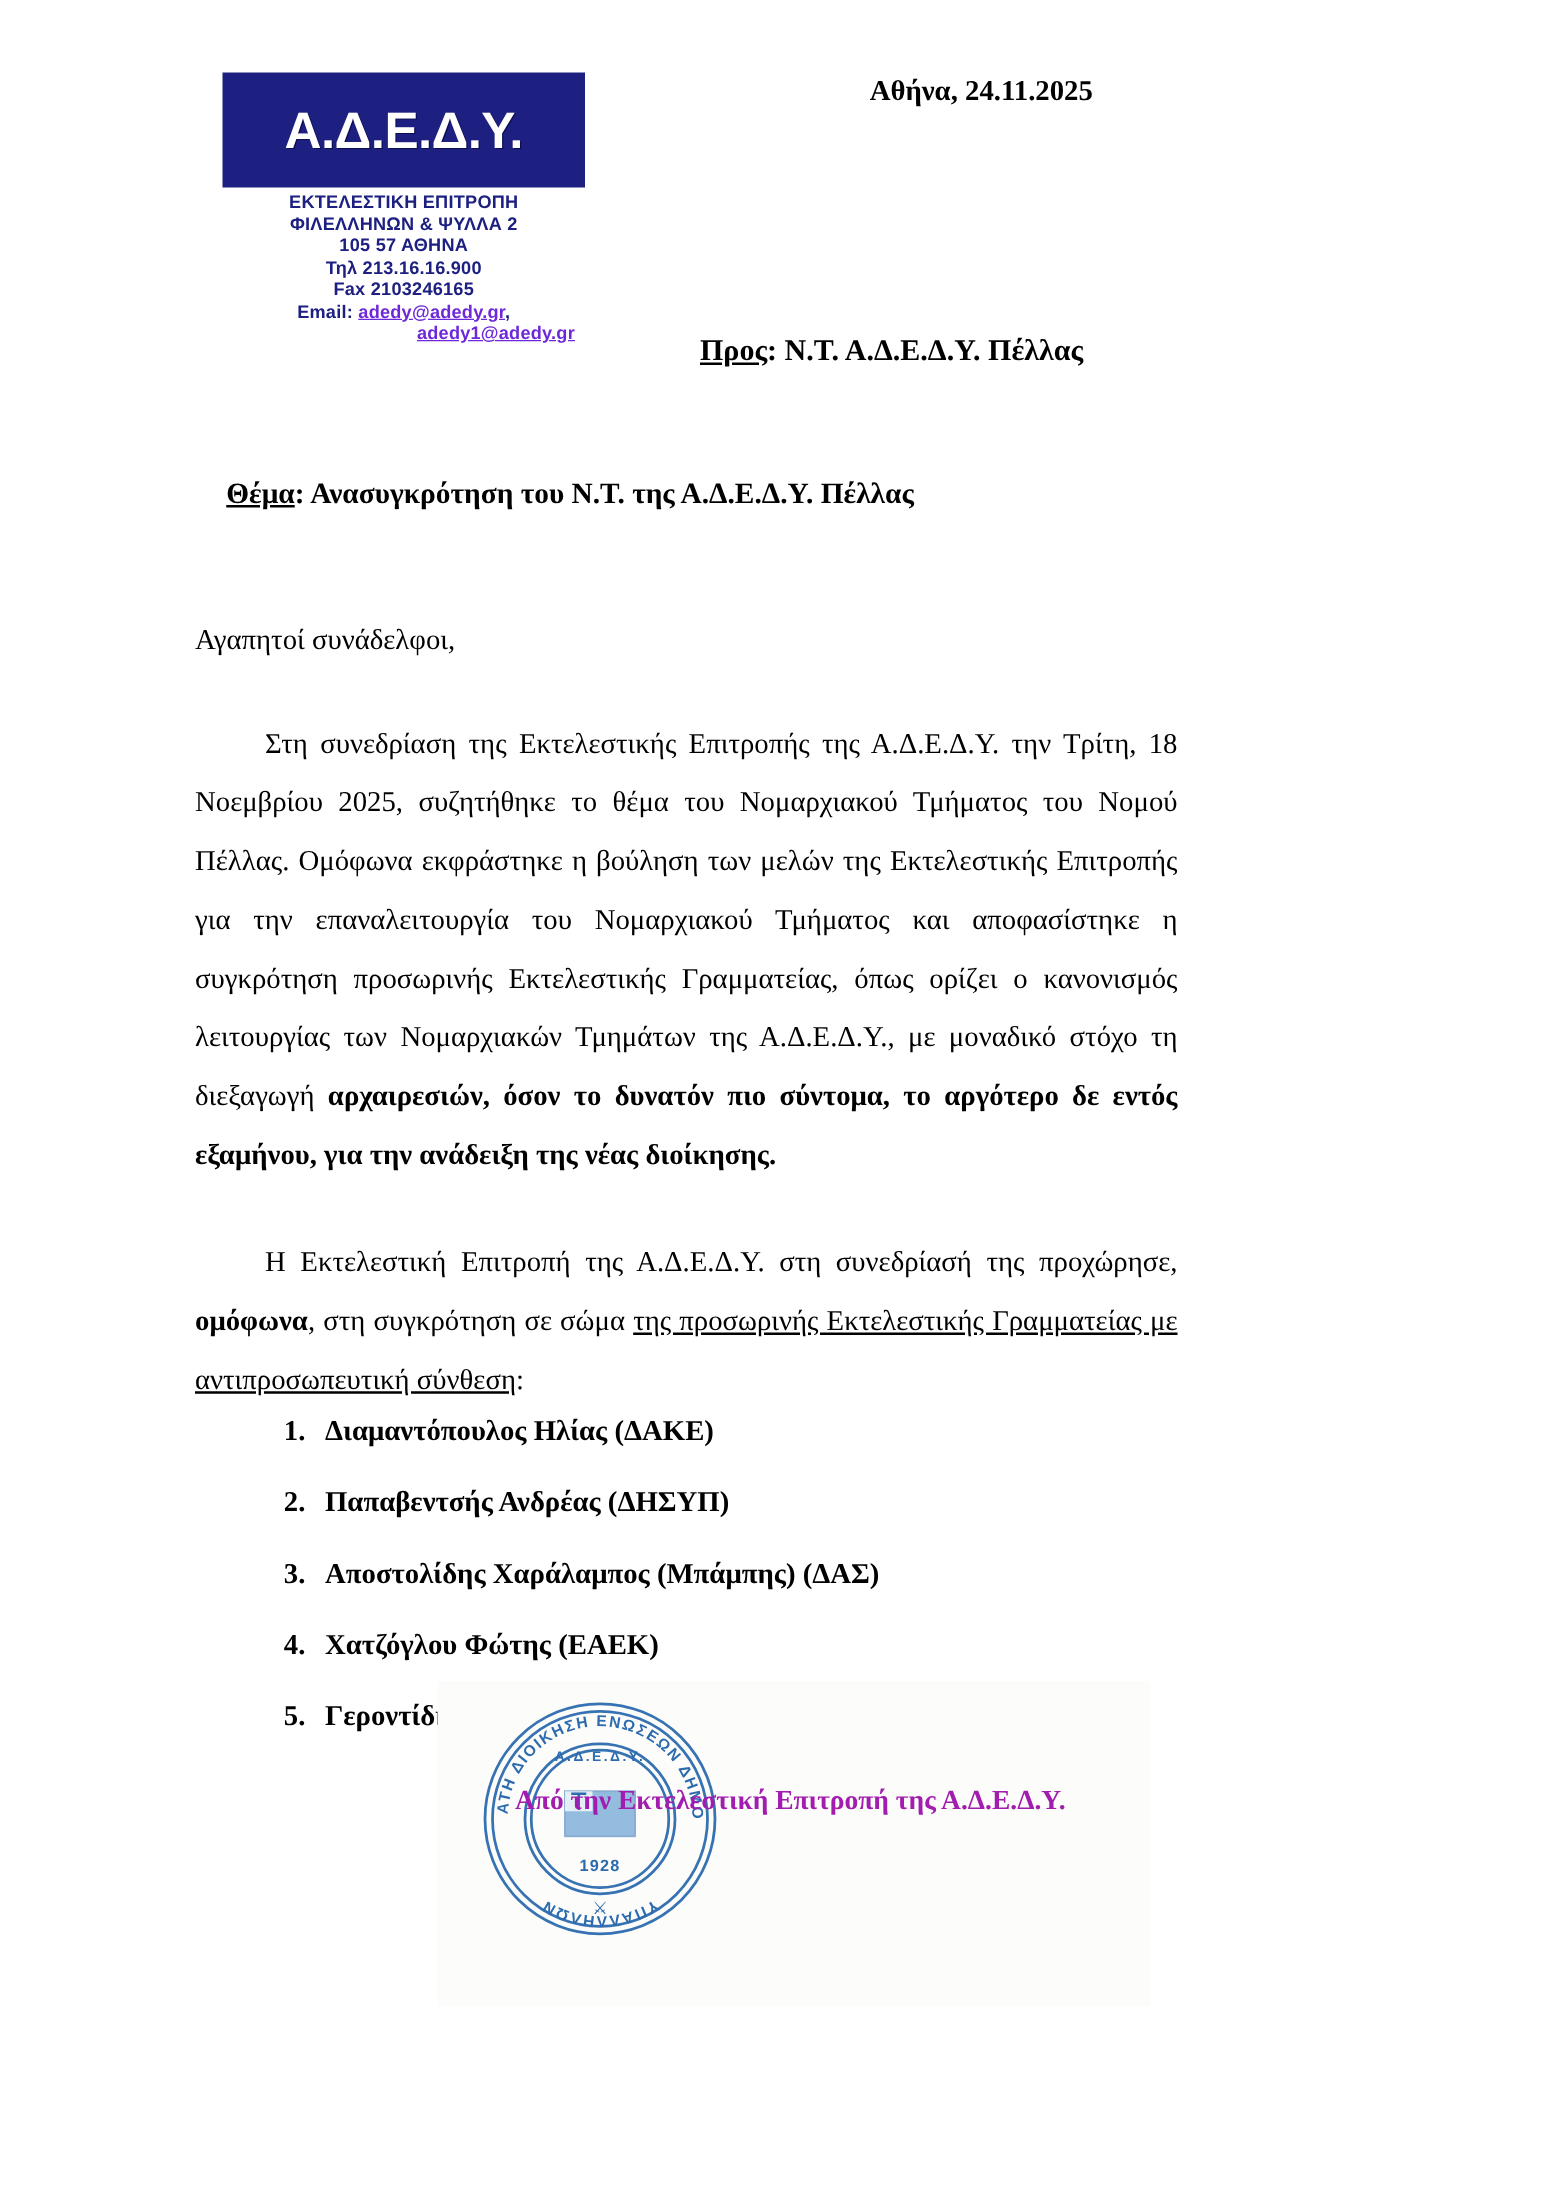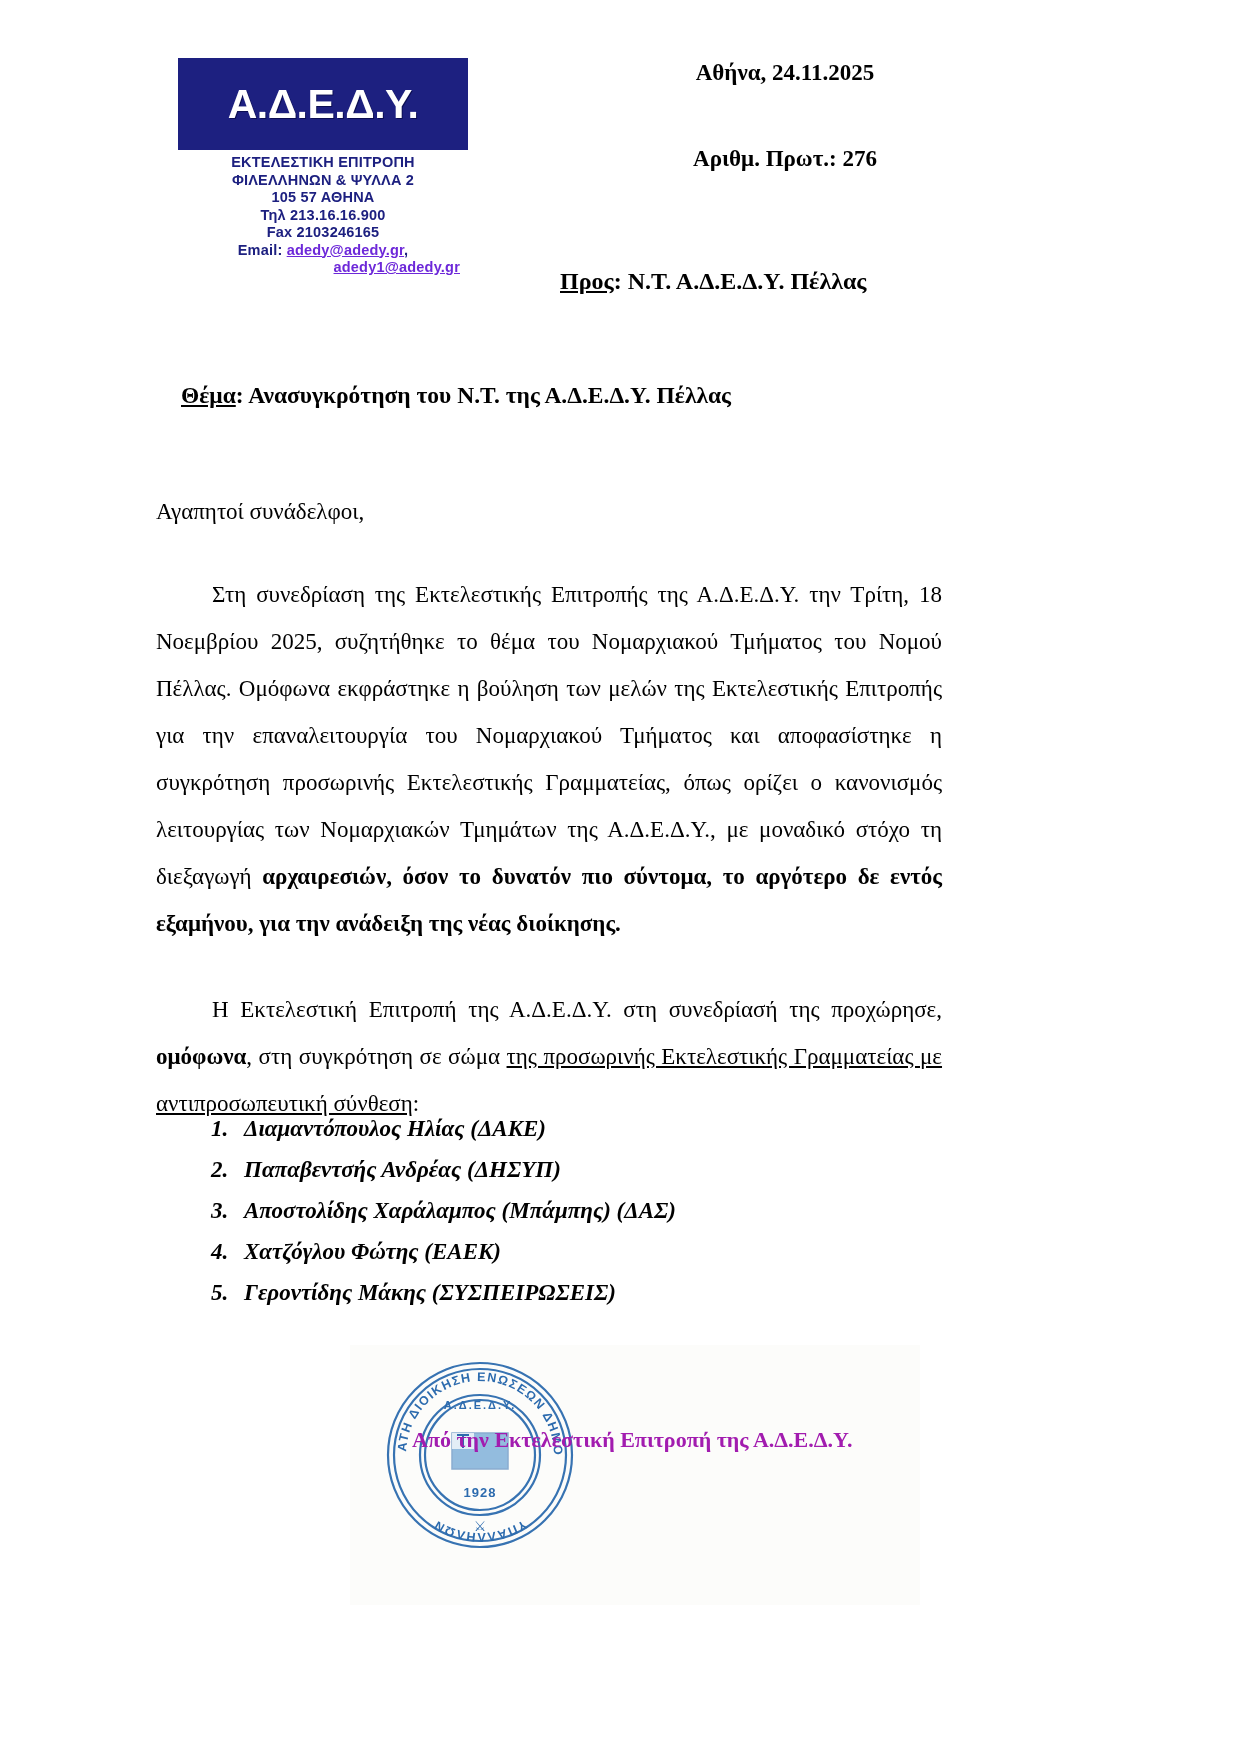--- a/index.html
+++ b/index.html
@@ -132,22 +132,21 @@
     top:1108px;
     left:0;
     margin:0;
     padding-left:78px;
     font-weight:bold;
     font-size:23px;
     line-height:41px;
   }
   ol.members li{
     padding-left:10px;
-    margin:0;
-    font-style:italic;
+    margin:16px;
   }
 
   
   .sig-area{
     position:absolute;
     left:350px;
     top:1345px;
     width:570px;
     height:260px;
   }
@@ -197,21 +196,20 @@
           <span class="lh-mail">adedy@adedy.gr</span><span>,</span>
         </div>
         <div class="lh-mail2">
           <span class="lh-mail">adedy1@adedy.gr</span>
         </div>
       </div>
     </div>
 
     <div class="header-right">
       <div class="date">Αθήνα, 24.11.2025</div>
-      <div class="protocol">Αριθμ. Πρωτ.: 276</div>
     </div>
 
     <div class="to-line">
       <span class="u">Προς</span><span>: Ν.Τ. Α.Δ.Ε.Δ.Υ. Πέλλας</span>
     </div>
 
   </div>
 
   <div class="body-wrap">
 

